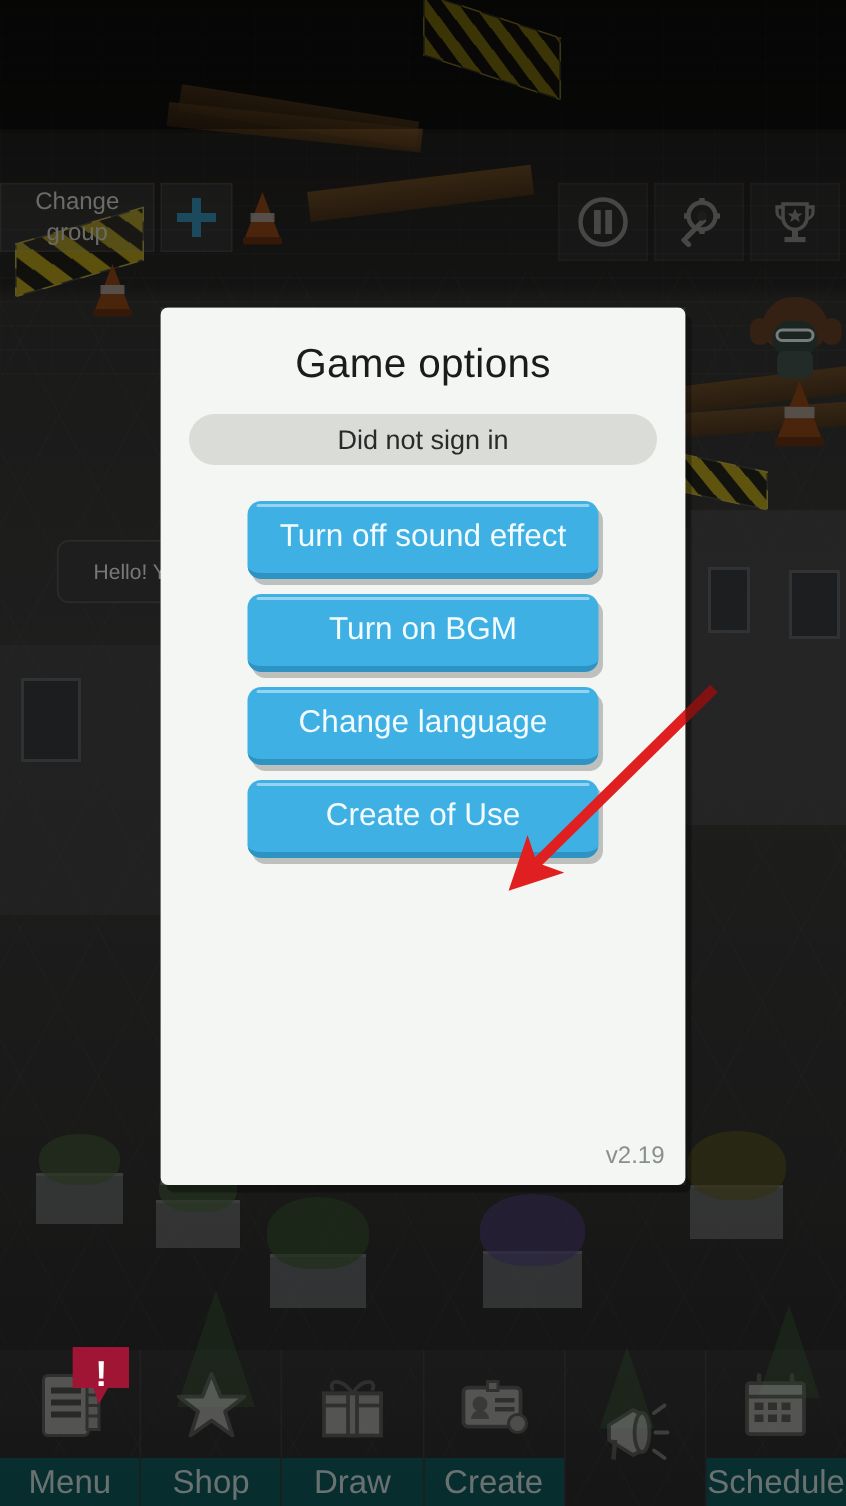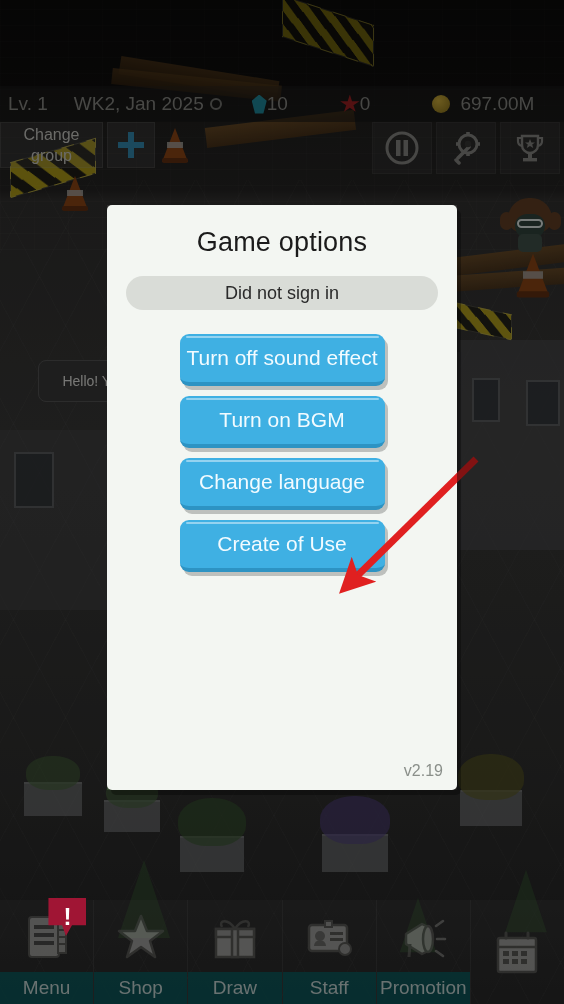--- a/index.html
+++ b/index.html
@@ -218,21 +218,21 @@
   .signin-status {
     margin: 18px auto 16px;
     width: 312px; height: 34px;
     background:#d9dcd7;
     border-radius:17px;
     display:flex;align-items:center;justify-content:center;
     color:#2a2a2a; font-size:18px;
   }
   .btn-list { margin-top: 24px; display:flex; flex-direction:column; align-items:center; gap:10px; }
   .opt-btn {
-    width: 205px; height: 52px;
+    width: 234px; height: 52px;
     background:#3fb0e3;
     border-radius:9px;
     border: none;
     border-bottom: 4px solid #2d93c3;
     box-shadow: 3px 4px 0 rgba(0,0,0,.22);
     color:#f2fbff;
     font-size:21px;
     font-family:"Liberation Sans", sans-serif;
     display:flex;align-items:center;justify-content:center;
     cursor:pointer;
@@ -281,21 +281,21 @@
   }
   .nav-icon-wrap {
     flex:1; display:flex; align-items:center; justify-content:center;
     width:100%; padding-top:4px;
   }
   .nav-icon-wrap svg { opacity:.58; display:block; }
   .nav-label {
     width:100%; height:32px;
     background: rgba(8,90,92,.80);
     color:#b6c4c3;
-    font-size:19px;
+    font-size:22px;
     display:flex;align-items:center;justify-content:center;
   }
   .nav-badge {
     position:absolute; left:52%; top:-2px;
     width:38px;height:38px;
     background:#a01534;
     color:#fff; font-size:24px; font-weight:bold;
     display:flex;align-items:center;justify-content:center;
     clip-path: polygon(0 0,100% 0,100% 72%,62% 72%,46% 100%,36% 72%,0 72%);
     z-index:4;
@@ -363,35 +363,20 @@
     <div class="planter" style="left:460px;top:790px;width:62px;height:36px;"></div>
     <div class="bush" style="left:458px;top:754px;width:66px;height:46px;background:#55541f;"></div>
 
     <div class="tree" style="left:118px;top:860px;"></div>
     <div class="tree" style="left:500px;top:862px;transform:scale(.8);"></div>
     <div class="tree" style="left:392px;top:886px;transform:scale(.7);"></div>
 
     <div class="dark-strip" style="top:0;height:86px;"></div>
   </div>
 
-  <div class="hud-bar">
-    <span class="hud-item">Lv. 1</span>
-    <span class="hud-gap-a"></span>
-    <span class="hud-item">WK2, Jan 2025</span>
-    <span class="clock-ic" style="margin-left:6px;"></span>
-    <span class="hud-gap-b"></span>
-    <span class="gem"></span>
-    <span class="hud-item">10</span>
-    <span class="hud-gap-c"></span>
-    <span class="star-red"></span>
-    <span class="hud-item">0</span>
-    <span class="hud-gap-d"></span>
-    <span class="coin"></span>
-    <span class="hud-item" style="margin-left:10px;">697.00M</span>
-  </div>
 
   <div class="toolbar">
     <div class="tb-left">
       <div class="create-group">
         <span>Change group</span>
       </div>
       <div class="plus-btn">
         <span class="plus-glyph"></span>
       </div>
     </div>
@@ -512,48 +497,48 @@
         <svg width="50" height="52" viewBox="0 0 50 52">
           <rect x="5" y="13" width="38" height="26" rx="3" fill="#dcdcd8" stroke="#6e6e6a" stroke-width="2.5"></rect>
           <circle cx="16" cy="24" r="5" fill="#8c8c88"></circle>
           <path d="M10 34 a6 6 0 0 1 12 0 z" fill="#8c8c88"></path>
           <rect x="26" y="20" width="13" height="3" fill="#6e6e6a"></rect>
           <rect x="26" y="26" width="13" height="3" fill="#6e6e6a"></rect>
           <rect x="21" y="9" width="7" height="6" fill="#cfcfcb" stroke="#6e6e6a" stroke-width="2"></rect>
           <circle cx="41" cy="37" r="6" fill="#c8c8c4" stroke="#6e6e6a" stroke-width="2"></circle>
         </svg>
       </div>
-      <div class="nav-label">Staff</div>
+      <div class="nav-label">Create</div>
     </div>
 
     <div class="nav-item">
       <div class="nav-icon-wrap">
         <svg width="50" height="52" viewBox="0 0 50 52">
           <path d="M8 22 L24 12 L30 15 L30 39 L24 42 L8 32 z" fill="#dcdcd8" stroke="#6e6e6a" stroke-width="2.5" stroke-linejoin="round"></path>
           <ellipse cx="30" cy="27" rx="5" ry="13" fill="#cfcfcb" stroke="#6e6e6a" stroke-width="2.5"></ellipse>
           <path d="M38 14 L45 9 M39 27 L47 27 M38 39 L45 44" stroke="#9d9d99" stroke-width="2.6" stroke-linecap="round"></path>
           <path d="M12 32 L11 45" stroke="#6e6e6a" stroke-width="3"></path>
         </svg>
       </div>
-      <div class="nav-label">Promotion</div>
     </div>
 
     <div class="nav-item" style="border-right:none;">
       <div class="nav-icon-wrap">
         <svg width="50" height="52" viewBox="0 0 50 52">
           <rect x="6" y="10" width="38" height="34" rx="2" fill="#dcdcd8" stroke="#6e6e6a" stroke-width="2.5"></rect>
           <path d="M14 10 v-5 M36 10 v-5" stroke="#6e6e6a" stroke-width="3" stroke-linecap="round"></path>
           <line x1="6" y1="19" x2="44" y2="19" stroke="#6e6e6a" stroke-width="2.5"></line>
           <g fill="#6e6e6a">
             <rect x="11" y="23" width="6" height="5"></rect>
               <rect x="20" y="23" width="6" height="5"></rect>
             <rect x="29" y="23" width="6" height="5"></rect>
             <rect x="11" y="31" width="6" height="5"></rect>
               <rect x="20" y="31" width="6" height="5"></rect>
             <rect x="29" y="31" width="6" height="5"></rect>
           </g>
         </svg>
       </div>
+      <div class="nav-label">Schedule</div>
     </div>
   </div>
 
   <div class="dimmer" style="clip-path: polygon(0 0,564px 0,564px 1004px,0 1004px, 0 0, 107px 205px, 107px 790px, 457px 790px, 457px 205px, 107px 205px);"></div>
 </div>
 
 </body></html>

